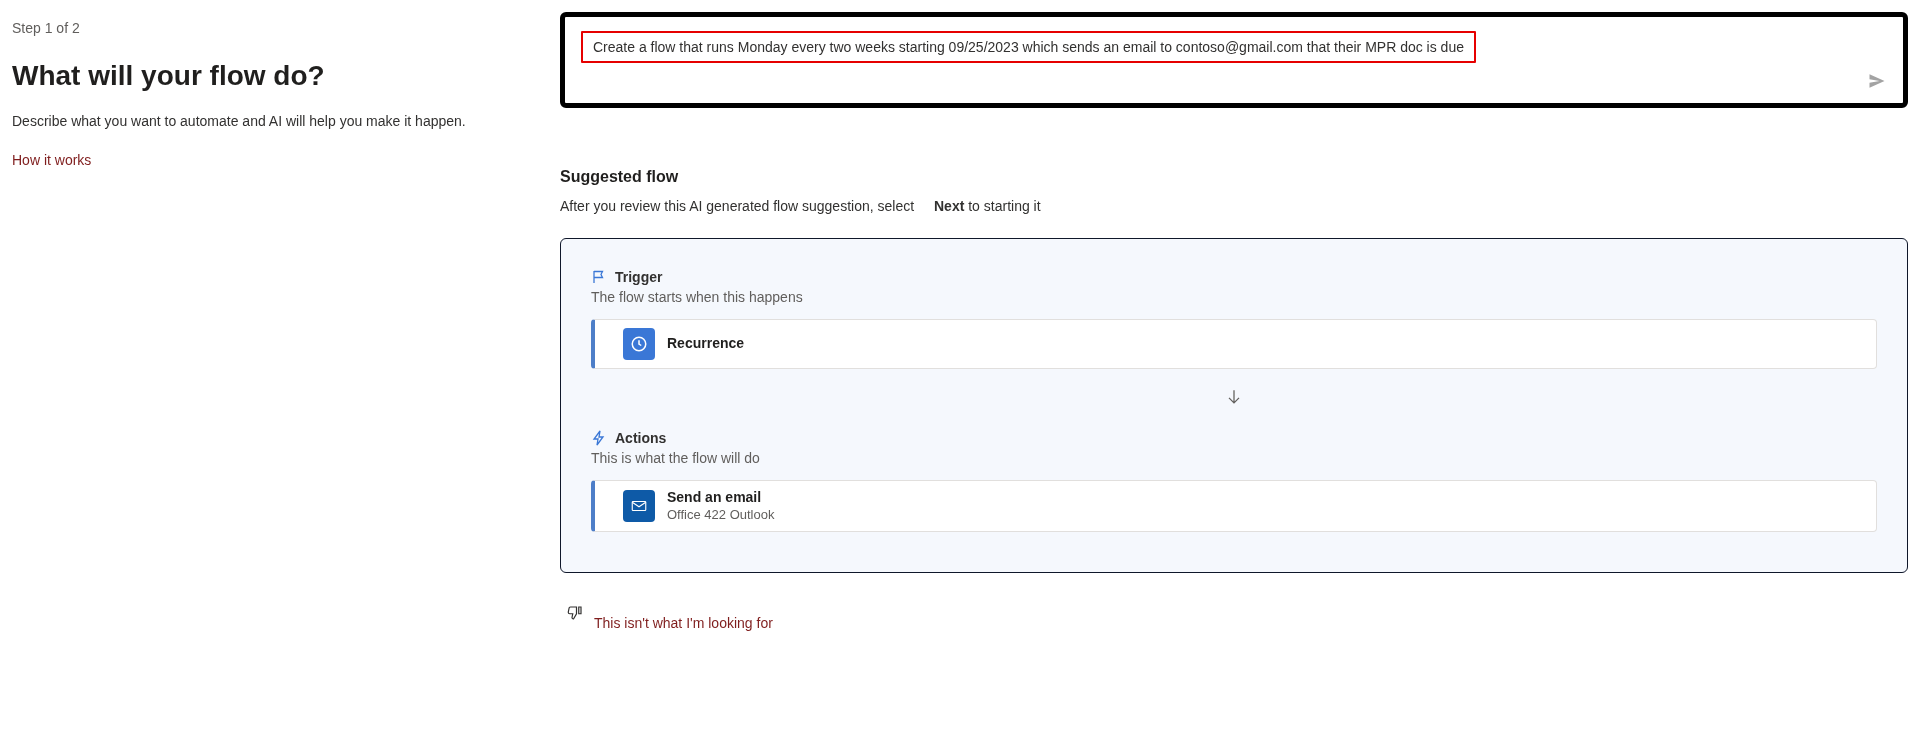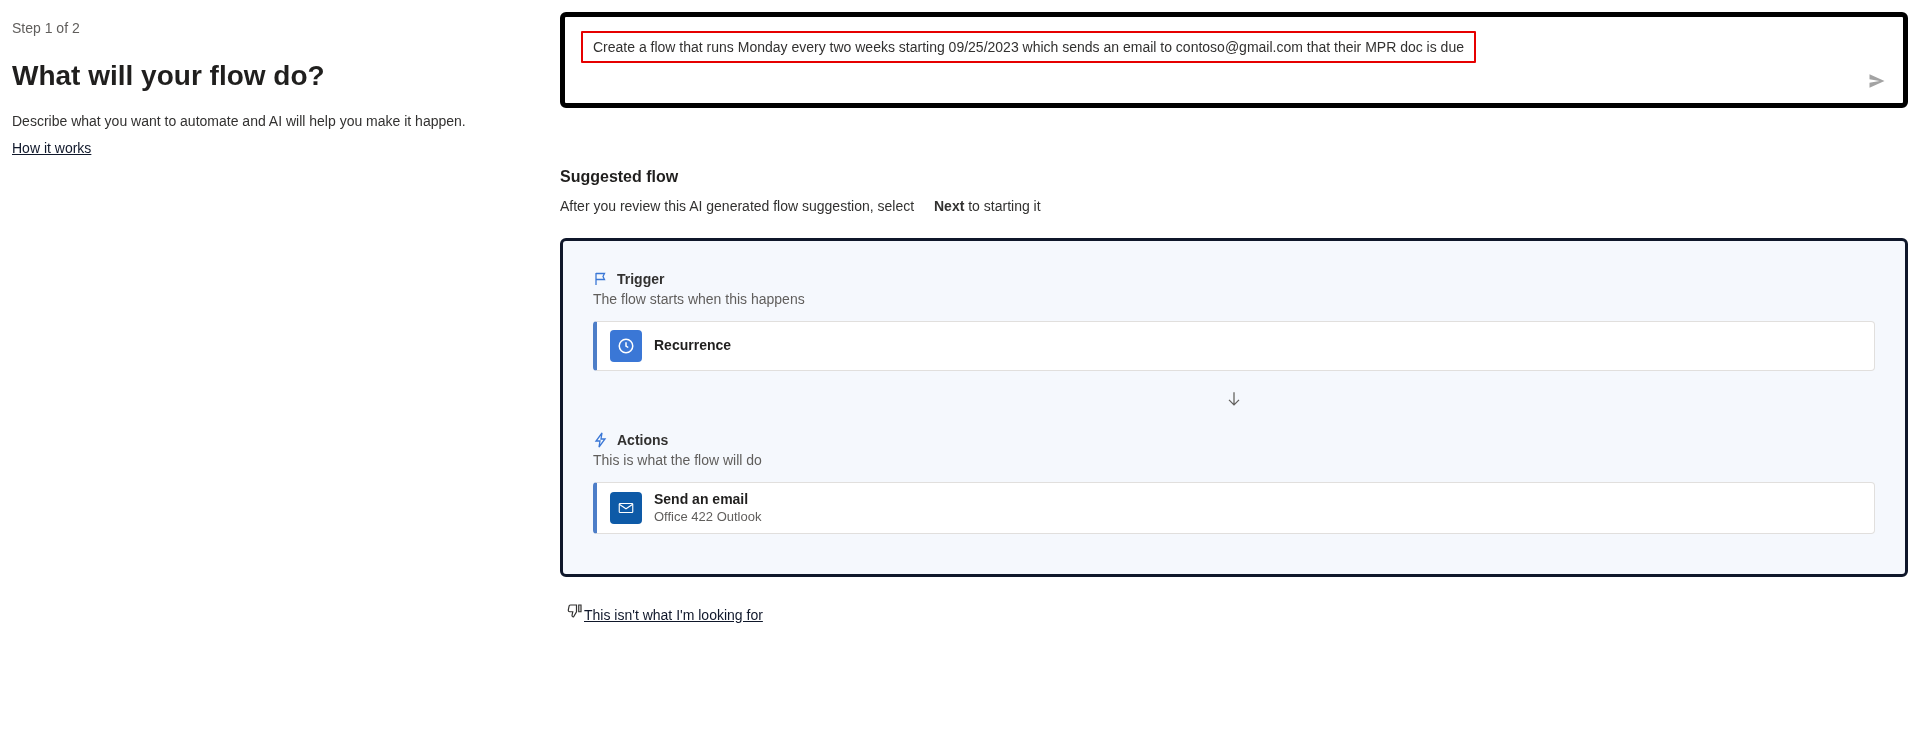--- a/index.html
+++ b/index.html
@@ -28,25 +28,24 @@
       font-weight: 700;
       color: #201f1e;
       margin-bottom: 20px;
     }
     .subheading {
       font-size: 14px;
       color: #323130;
       line-height: 1.4;
     }
     .link {
-      color: #0f172a;
-      text-decoration: underline;
+      color: #7f1d1d;
       cursor: pointer;
       display: inline-block;
-      margin-top: 8px;
+      margin-top: 20px;
     }
     .right-pane {
       flex: 1;
       padding: 12px 12px 12px 20px;
     }
     .prompt-box {
       border: 5px solid #000000;
       border-radius: 6px;
       padding: 14px 50px 40px 16px;
       position: relative;
@@ -78,21 +77,21 @@
       color: #201f1e;
       margin-bottom: 12px;
     }
     .section-subtitle {
       font-size: 14px;
       color: #323130;
       margin-bottom: 24px;
     }
     .section-subtitle b { font-weight: 600; padding-left: 16px; }
     .suggested-panel {
-      border: 3px solid #0f172a;
+      border: 1px solid #0f172a;
       border-radius: 6px;
       background: #f5f8fd;
       padding: 30px 30px 40px 30px;
       margin-bottom: 22px;
     }
     .group-header {
       display: flex;
       align-items: center;
       gap: 8px;
       margin-bottom: 4px;
@@ -105,21 +104,21 @@
       margin-bottom: 14px;
     }
     .card {
       background: #fff;
       border: 1px solid #e1dfdd;
       border-left: 4px solid #4d7ec8;
       border-radius: 4px;
       display: flex;
       align-items: center;
       gap: 12px;
-      padding: 8px 13px;
+      padding: 8px 28px;
       cursor: pointer;
     }
     .card-icon {
       width: 32px;
       height: 32px;
       border-radius: 4px;
       display: flex;
       align-items: center;
       justify-content: center;
       flex-shrink: 0;
@@ -130,20 +129,21 @@
     .card-title { font-weight: 600; color: #201f1e; font-size: 14px; }
     .card-sub { color: #605e5c; font-size: 13px; }
     .arrow-down {
       text-align: center;
       margin: 18px 0 20px 0;
     }
     .arrow-down svg { stroke: #605e5c; }
     .feedback-row {
       display: flex;
       align-items: center;
+      gap: 10px;
       padding-left: 6px;
     }
     .feedback-row svg { width: 18px; height: 18px; stroke: #323130; fill: none; }
   </style>
 </head>
 <body>
 
 <div class="left-pane">
   <div class="step-label">Step 1 of 2</div>
   <h1 class="heading">What will your flow do?</h1>

